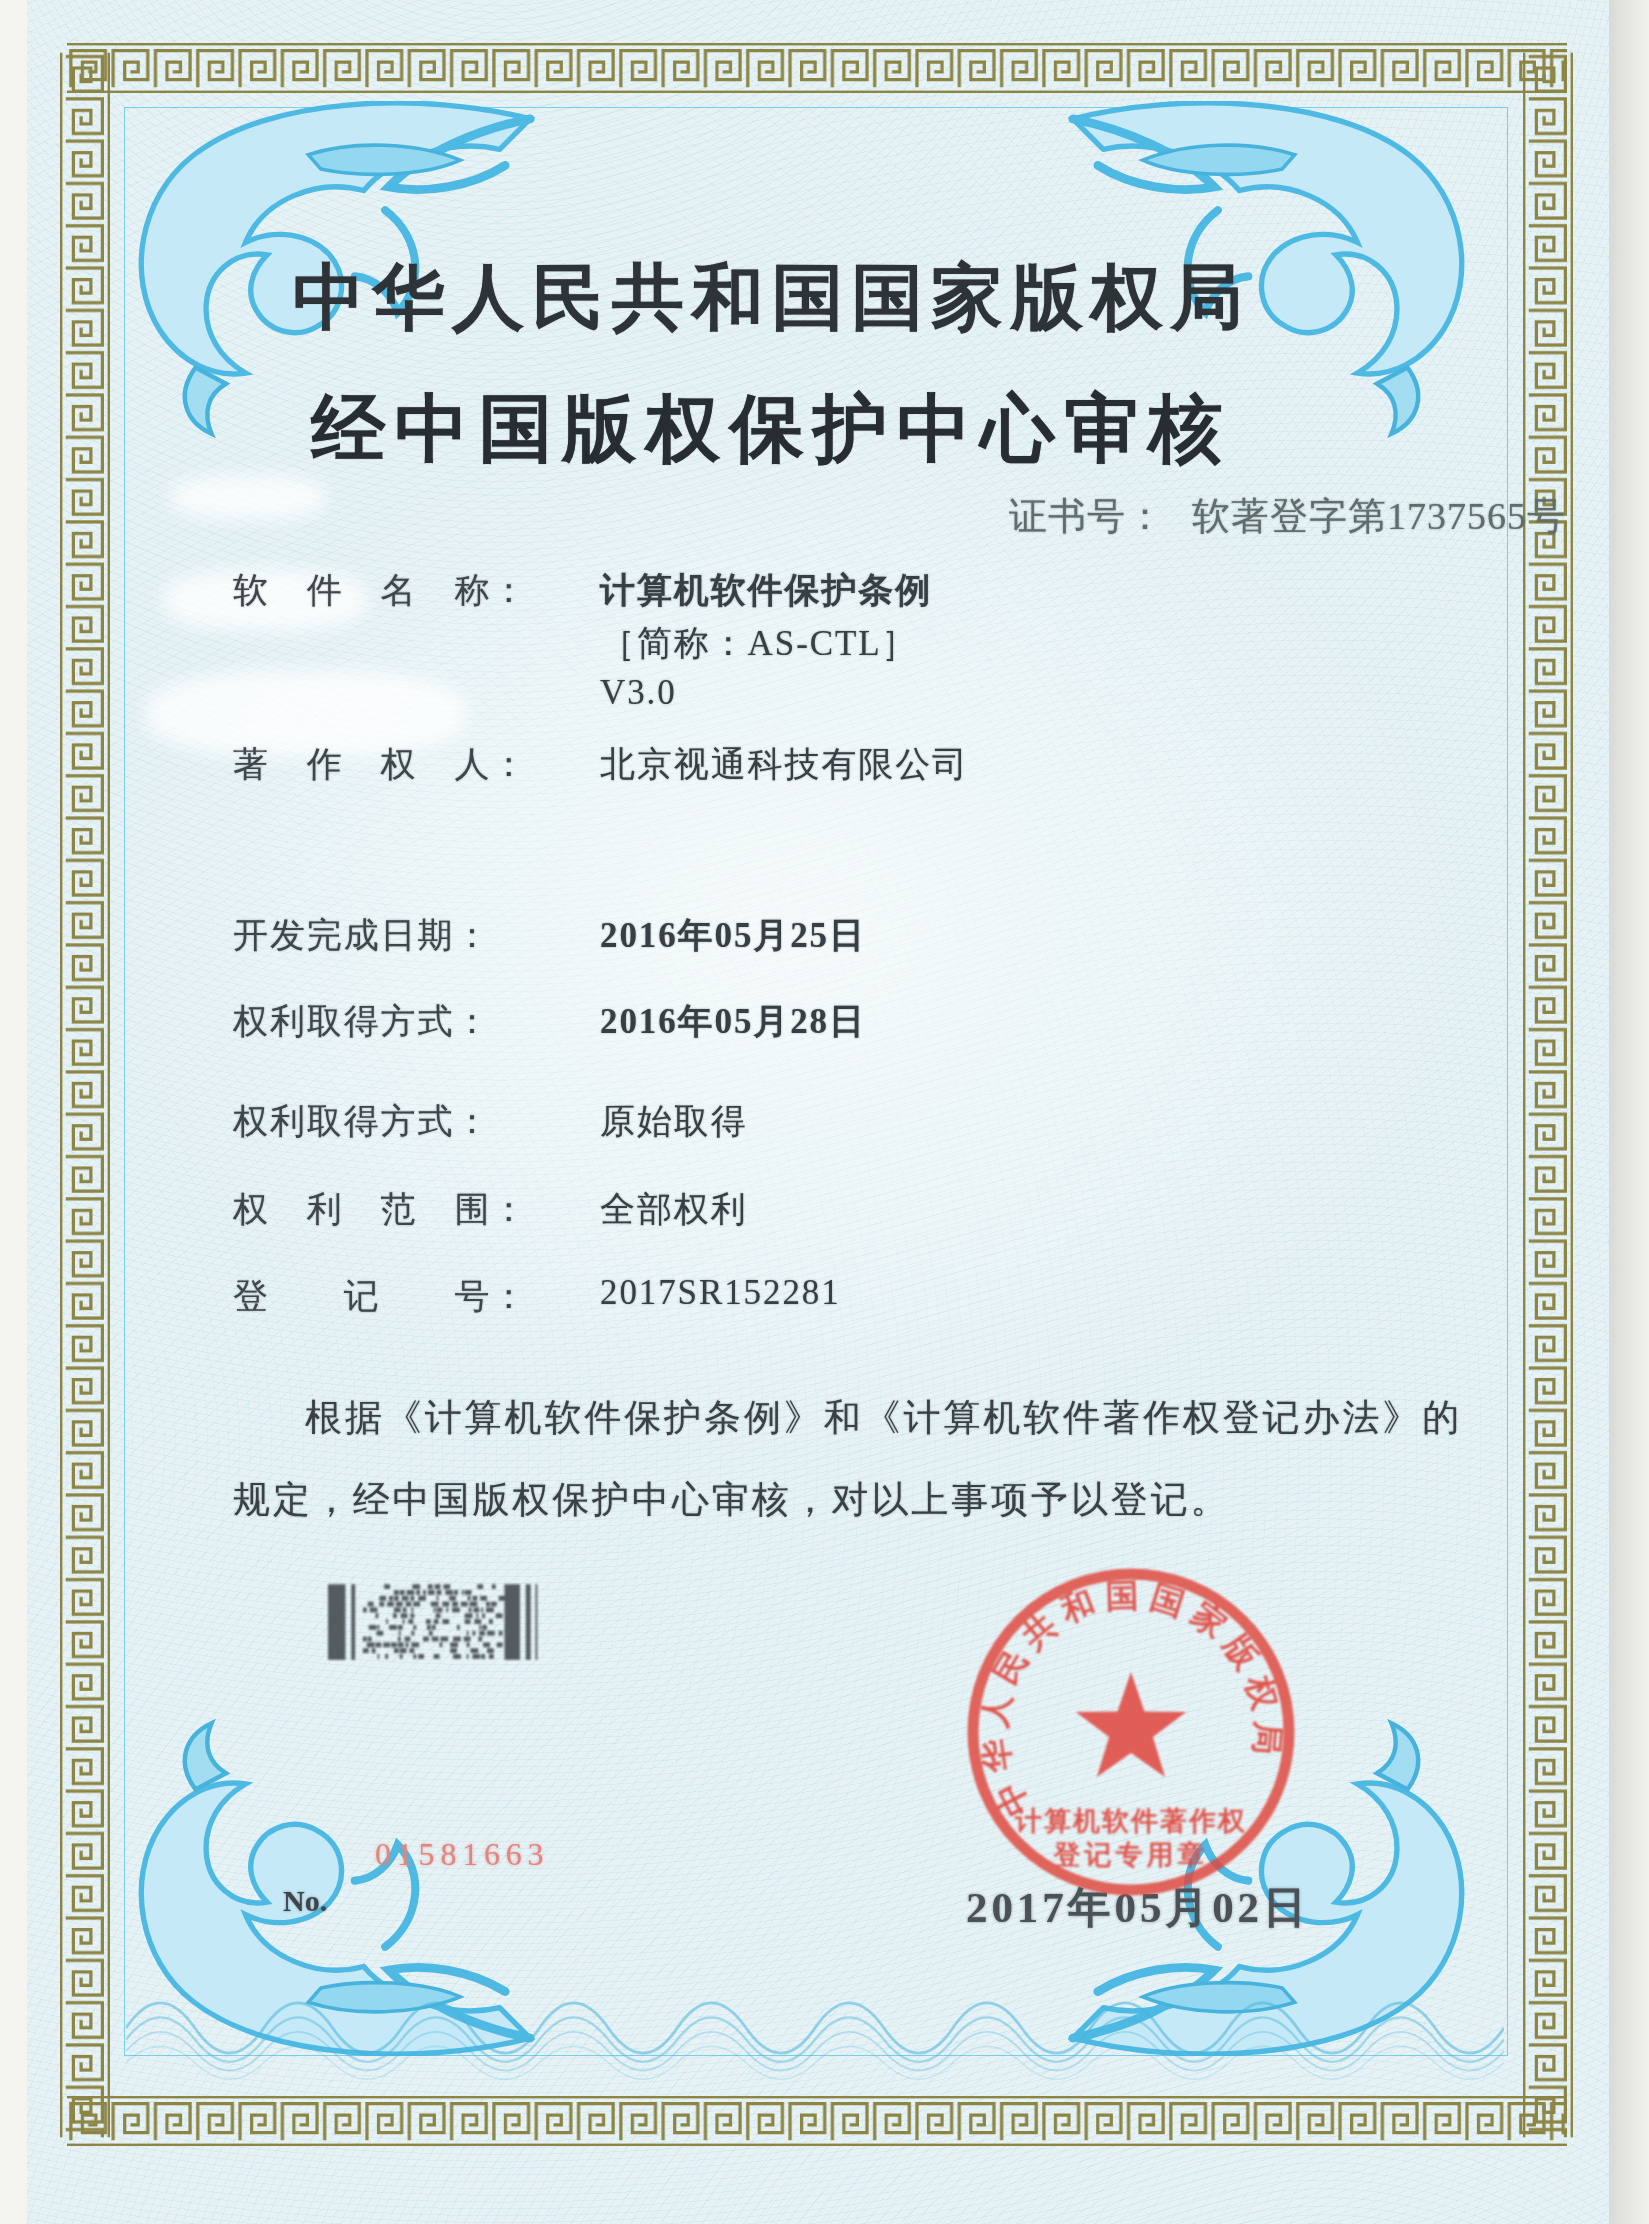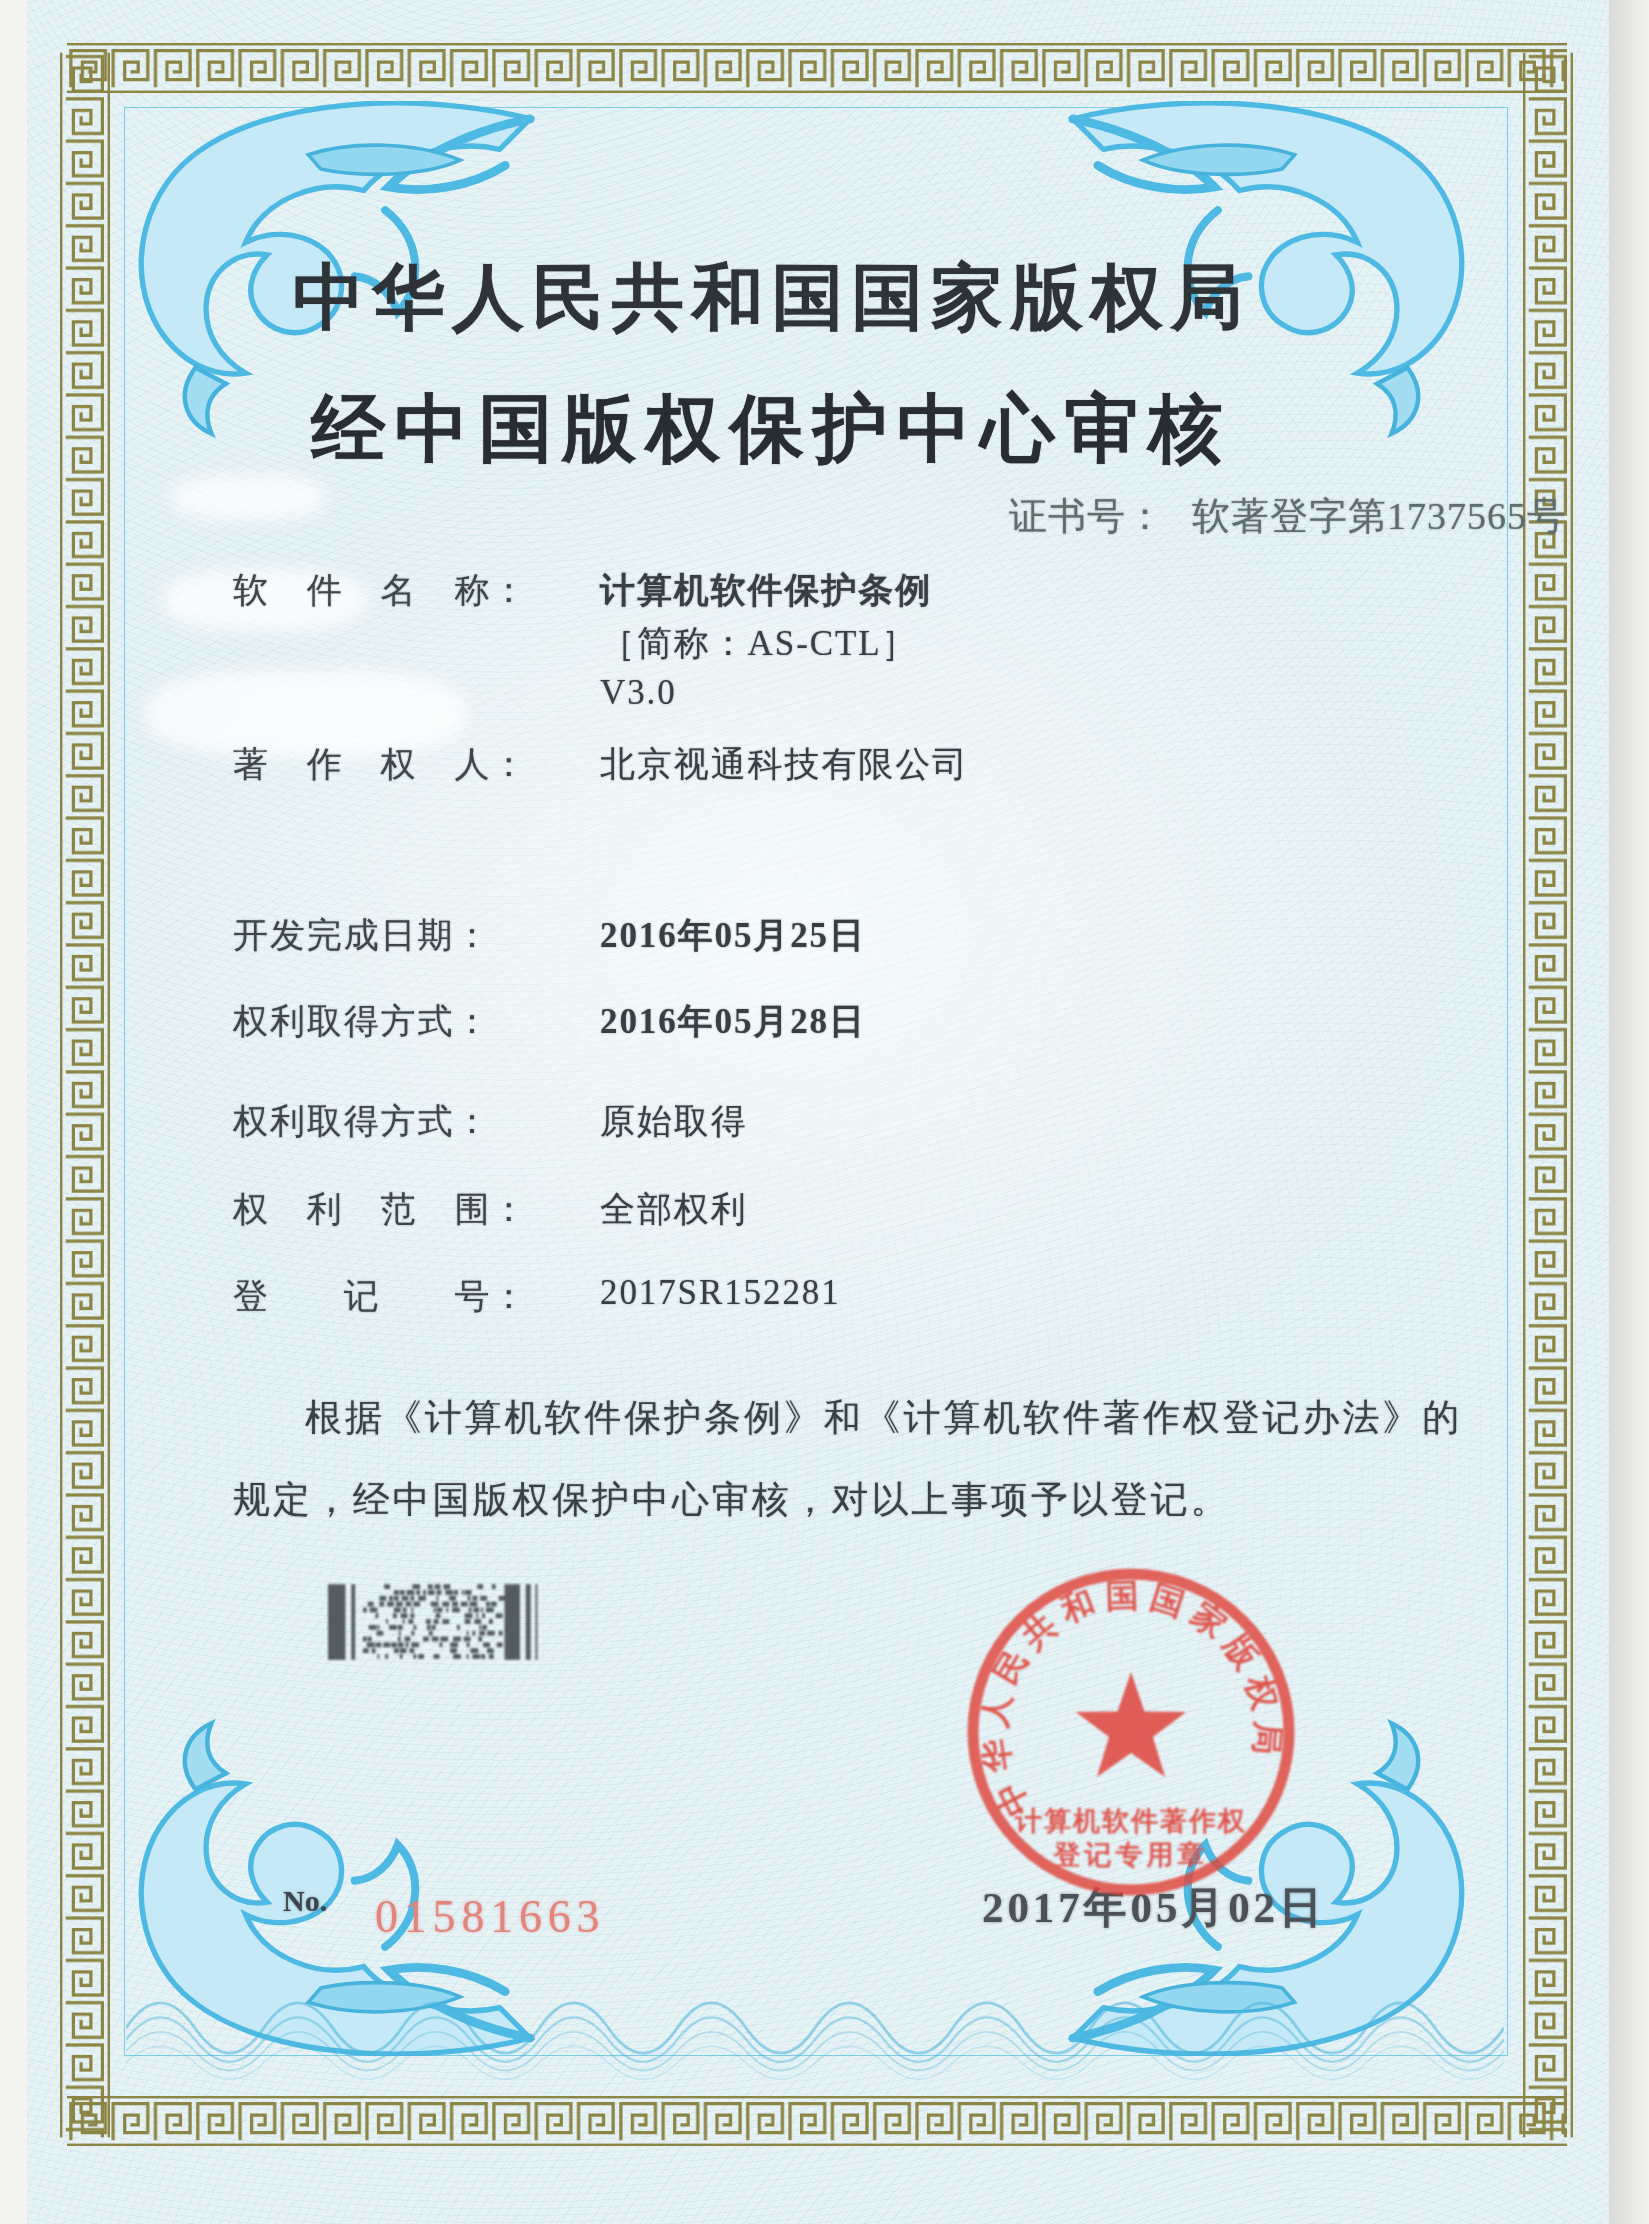--- a/index.html
+++ b/index.html
@@ -55,24 +55,24 @@
     text-shadow:0 0 1px rgba(40,45,51,.65);
   }
   .certno{left:1009px;top:491px;font-size:38px;color:#5f6e6d;letter-spacing:1px;}
   .certno .v{margin-left:27px;}
   .row-label{left:233px;font-size:35px;color:#3f464b;letter-spacing:1.9px;}
   .row-value{left:600px;font-size:35px;color:#383f44;letter-spacing:1.9px;}
   .stmt{font-size:37px;letter-spacing:2.9px;color:#3a4146;}
   .seal-date{
     left:966px;top:1879px;width:340px;text-align:center;
     font-size:43px;letter-spacing:3.9px;color:#4b5156;font-weight:700;
-    text-shadow:0 0 2.9px rgba(75,81,86,.6);z-index:4;margin-left:16px;
+    text-shadow:0 0 2.9px rgba(75,81,86,.6);z-index:4;
   }
   .serial-label{left:283px;top:1884px;font-size:30px;font-weight:700;color:#3e454b;text-shadow:0 0 2.4px rgba(62,69,75,.6);}
-  .serial-number{left:375px;top:1890px;font-size:46px;letter-spacing:5.8px;color:#e2857d;text-shadow:0 0 2.9px rgba(226,133,125,.7);}
+  .serial-number{left:375px;top:1836px;font-size:32px;letter-spacing:5.8px;color:#e2857d;text-shadow:0 0 2.9px rgba(226,133,125,.7);}
   
   .barcode{position:absolute;left:328px;top:1584px;z-index:4;filter:blur(1.1px);opacity:.85;}
   
   .seal{position:absolute;left:961px;top:1562px;width:340px;height:340px;z-index:5;filter:blur(1.1px);opacity:.9;}
 </style>
 </head>
 <body>
 
 <svg width="0" height="0" style="position:absolute" aria-hidden="true">
   <defs>

